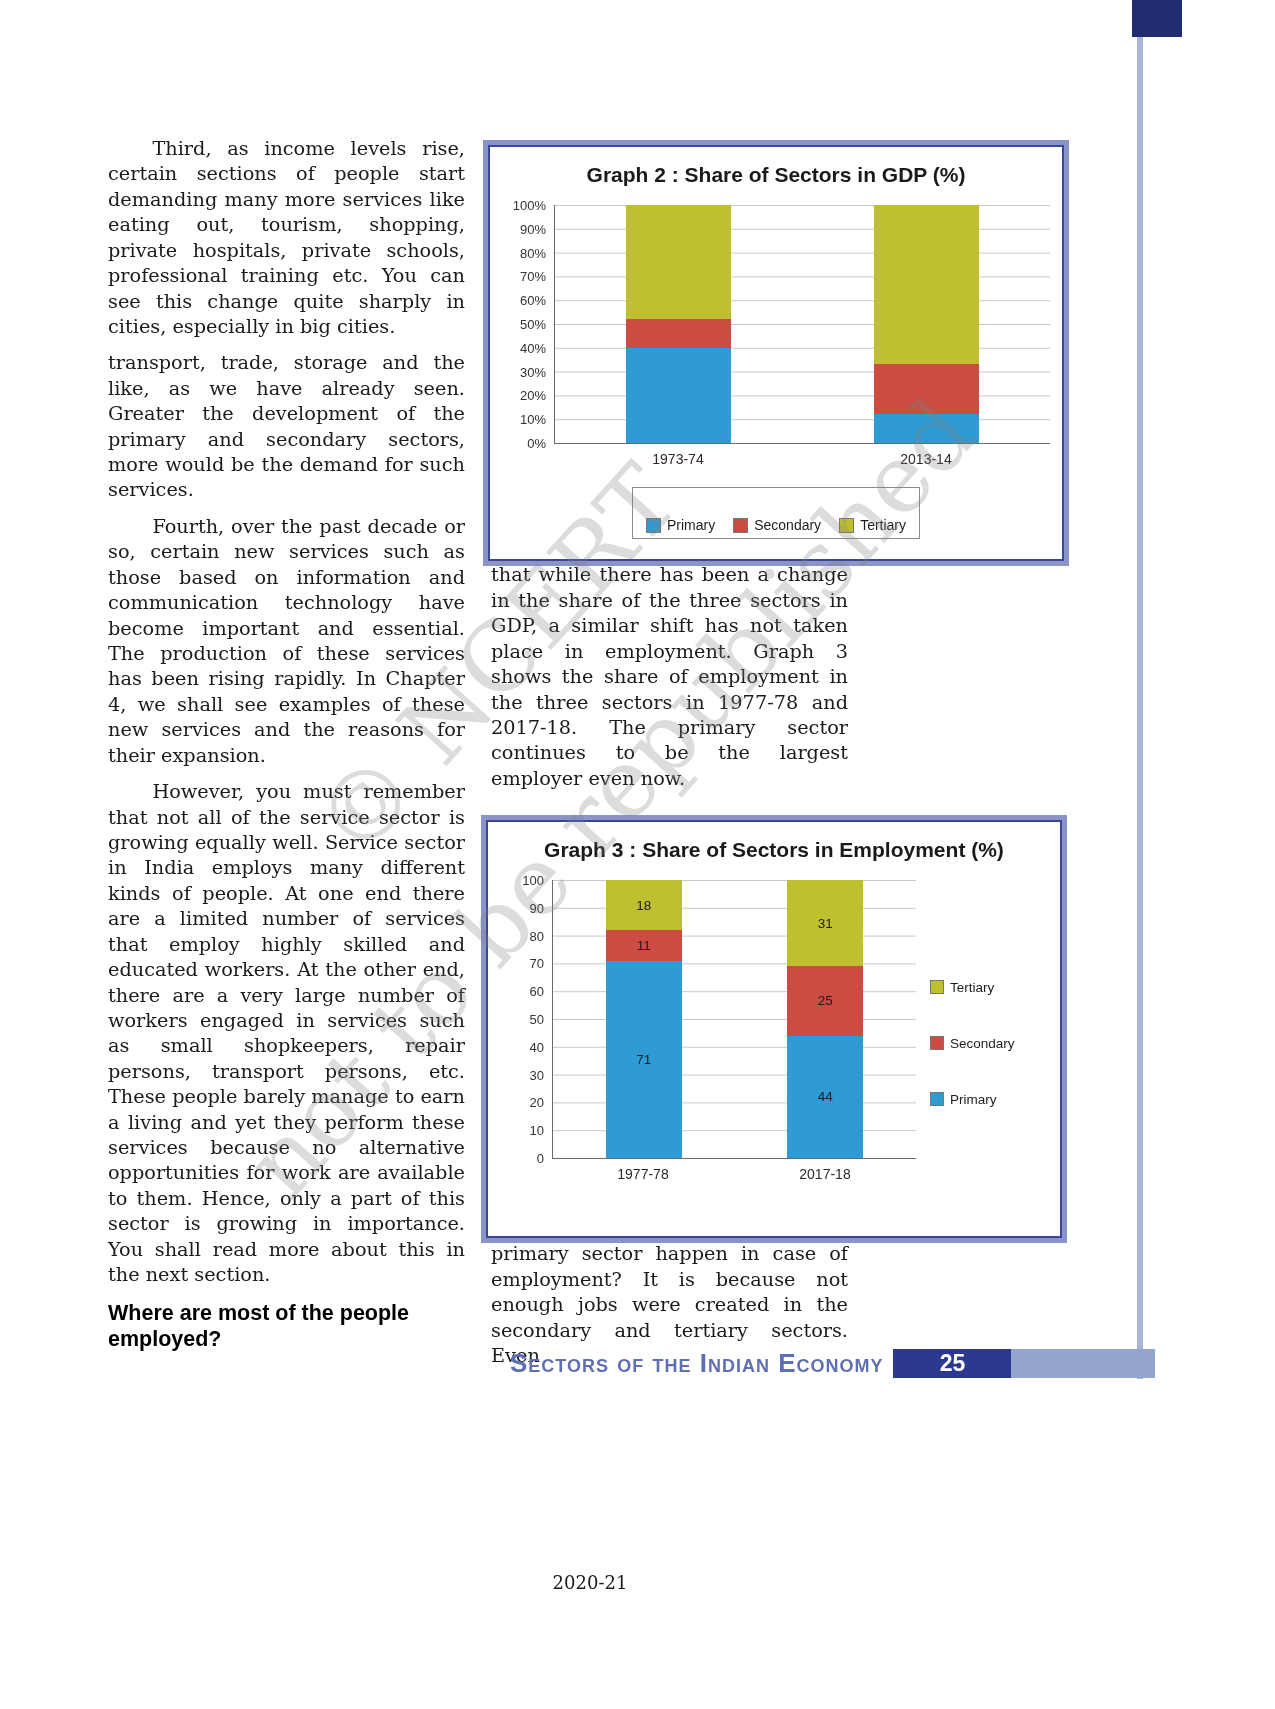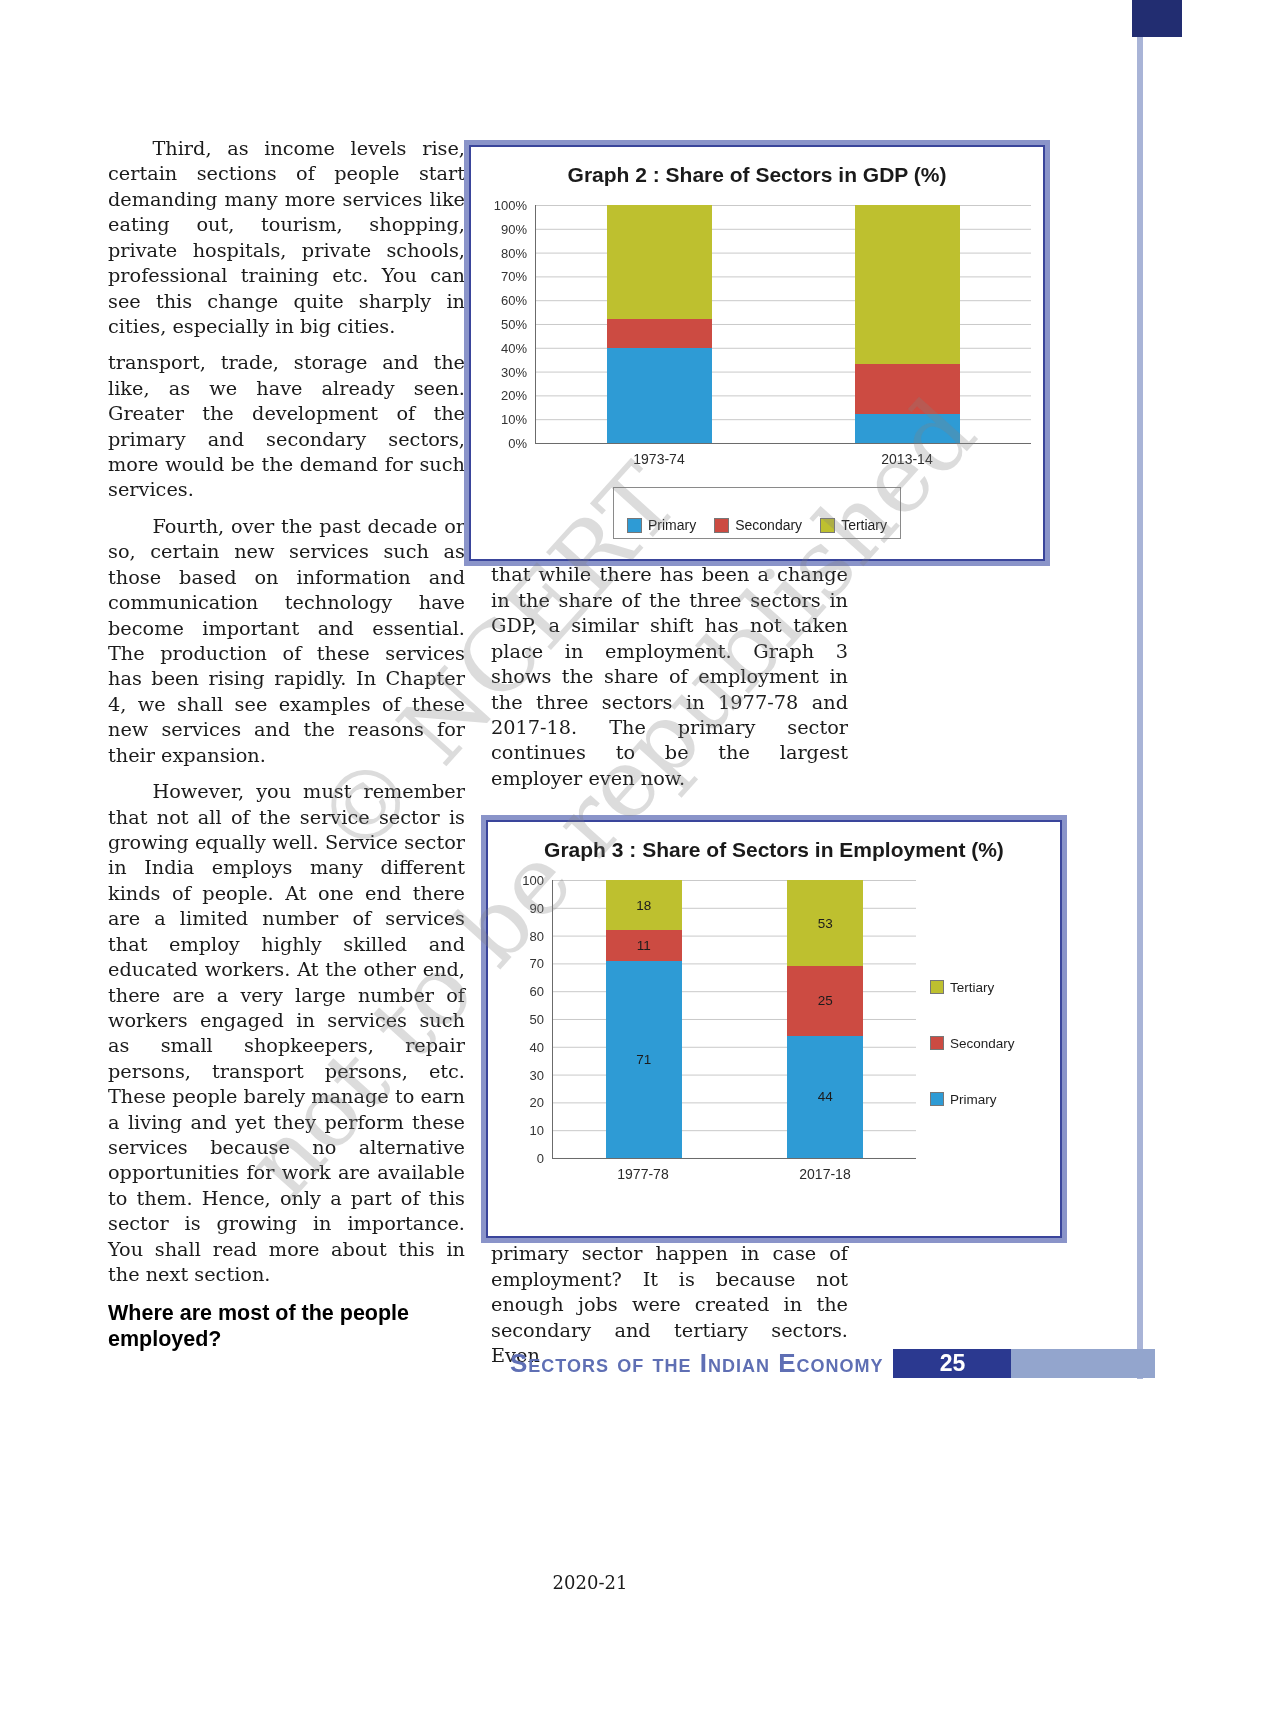--- a/index.html
+++ b/index.html
@@ -33,21 +33,21 @@
     line-height:1.22; color:#000; margin:12px 0 9px 0;
   }
   .right-para1 { position:absolute; left:491px; top:537px; width:357px; }
   .right-para2 { position:absolute; left:491px; top:1216px; width:357px; }
 
   
   .chart-box {
     position:absolute; background:#fff; border:5px solid #8a94c9;
     box-shadow: inset 0 0 0 2px #3a459b; padding:16px 14px 12px 14px; z-index:2;
   }
-  .g2 { left:464px; top:140px; width:548px; height:388px; }
+  .g2 { left:483px; top:140px; width:548px; height:388px; }
   .g3 { left:481px; top:815px; width:548px; height:390px; }
   .chart-title {
     margin:2px 0 0 0; text-align:center; font-family:"Liberation Sans", sans-serif;
     font-weight:bold; font-size:21px; color:#1a1a1a;
   }
   .chart-body { display:flex; margin-top:18px; }
   .y-axis { position:relative; width:52px; flex:none; }
   .g2 .y-axis, .g2 .plot { height:238px; }
   .g3 .y-axis, .g3 .plot { height:278px; }
   .y-tick {
@@ -215,21 +215,21 @@
               </div>
               <div class="bar-col">
                 <div class="bar-stack">
                   <div class="bar-seg" style="height: 44%; background: rgb(46, 155, 213);">
                     <span class="seg-label">44</span>
                   </div>
                   <div class="bar-seg" style="height: 25%; background: rgb(204, 75, 66);">
                     <span class="seg-label">25</span>
                   </div>
                   <div class="bar-seg" style="height: 31%; background: rgb(190, 192, 47);">
-                    <span class="seg-label">53</span>
+                    <span class="seg-label">31</span>
                   </div>
                 </div>
               </div>
             </div>
         </div>
         <div class="x-labels">
             <div class="x-label">1977-78</div>
             <div class="x-label">2017-18</div>
           </div>
       </div>

